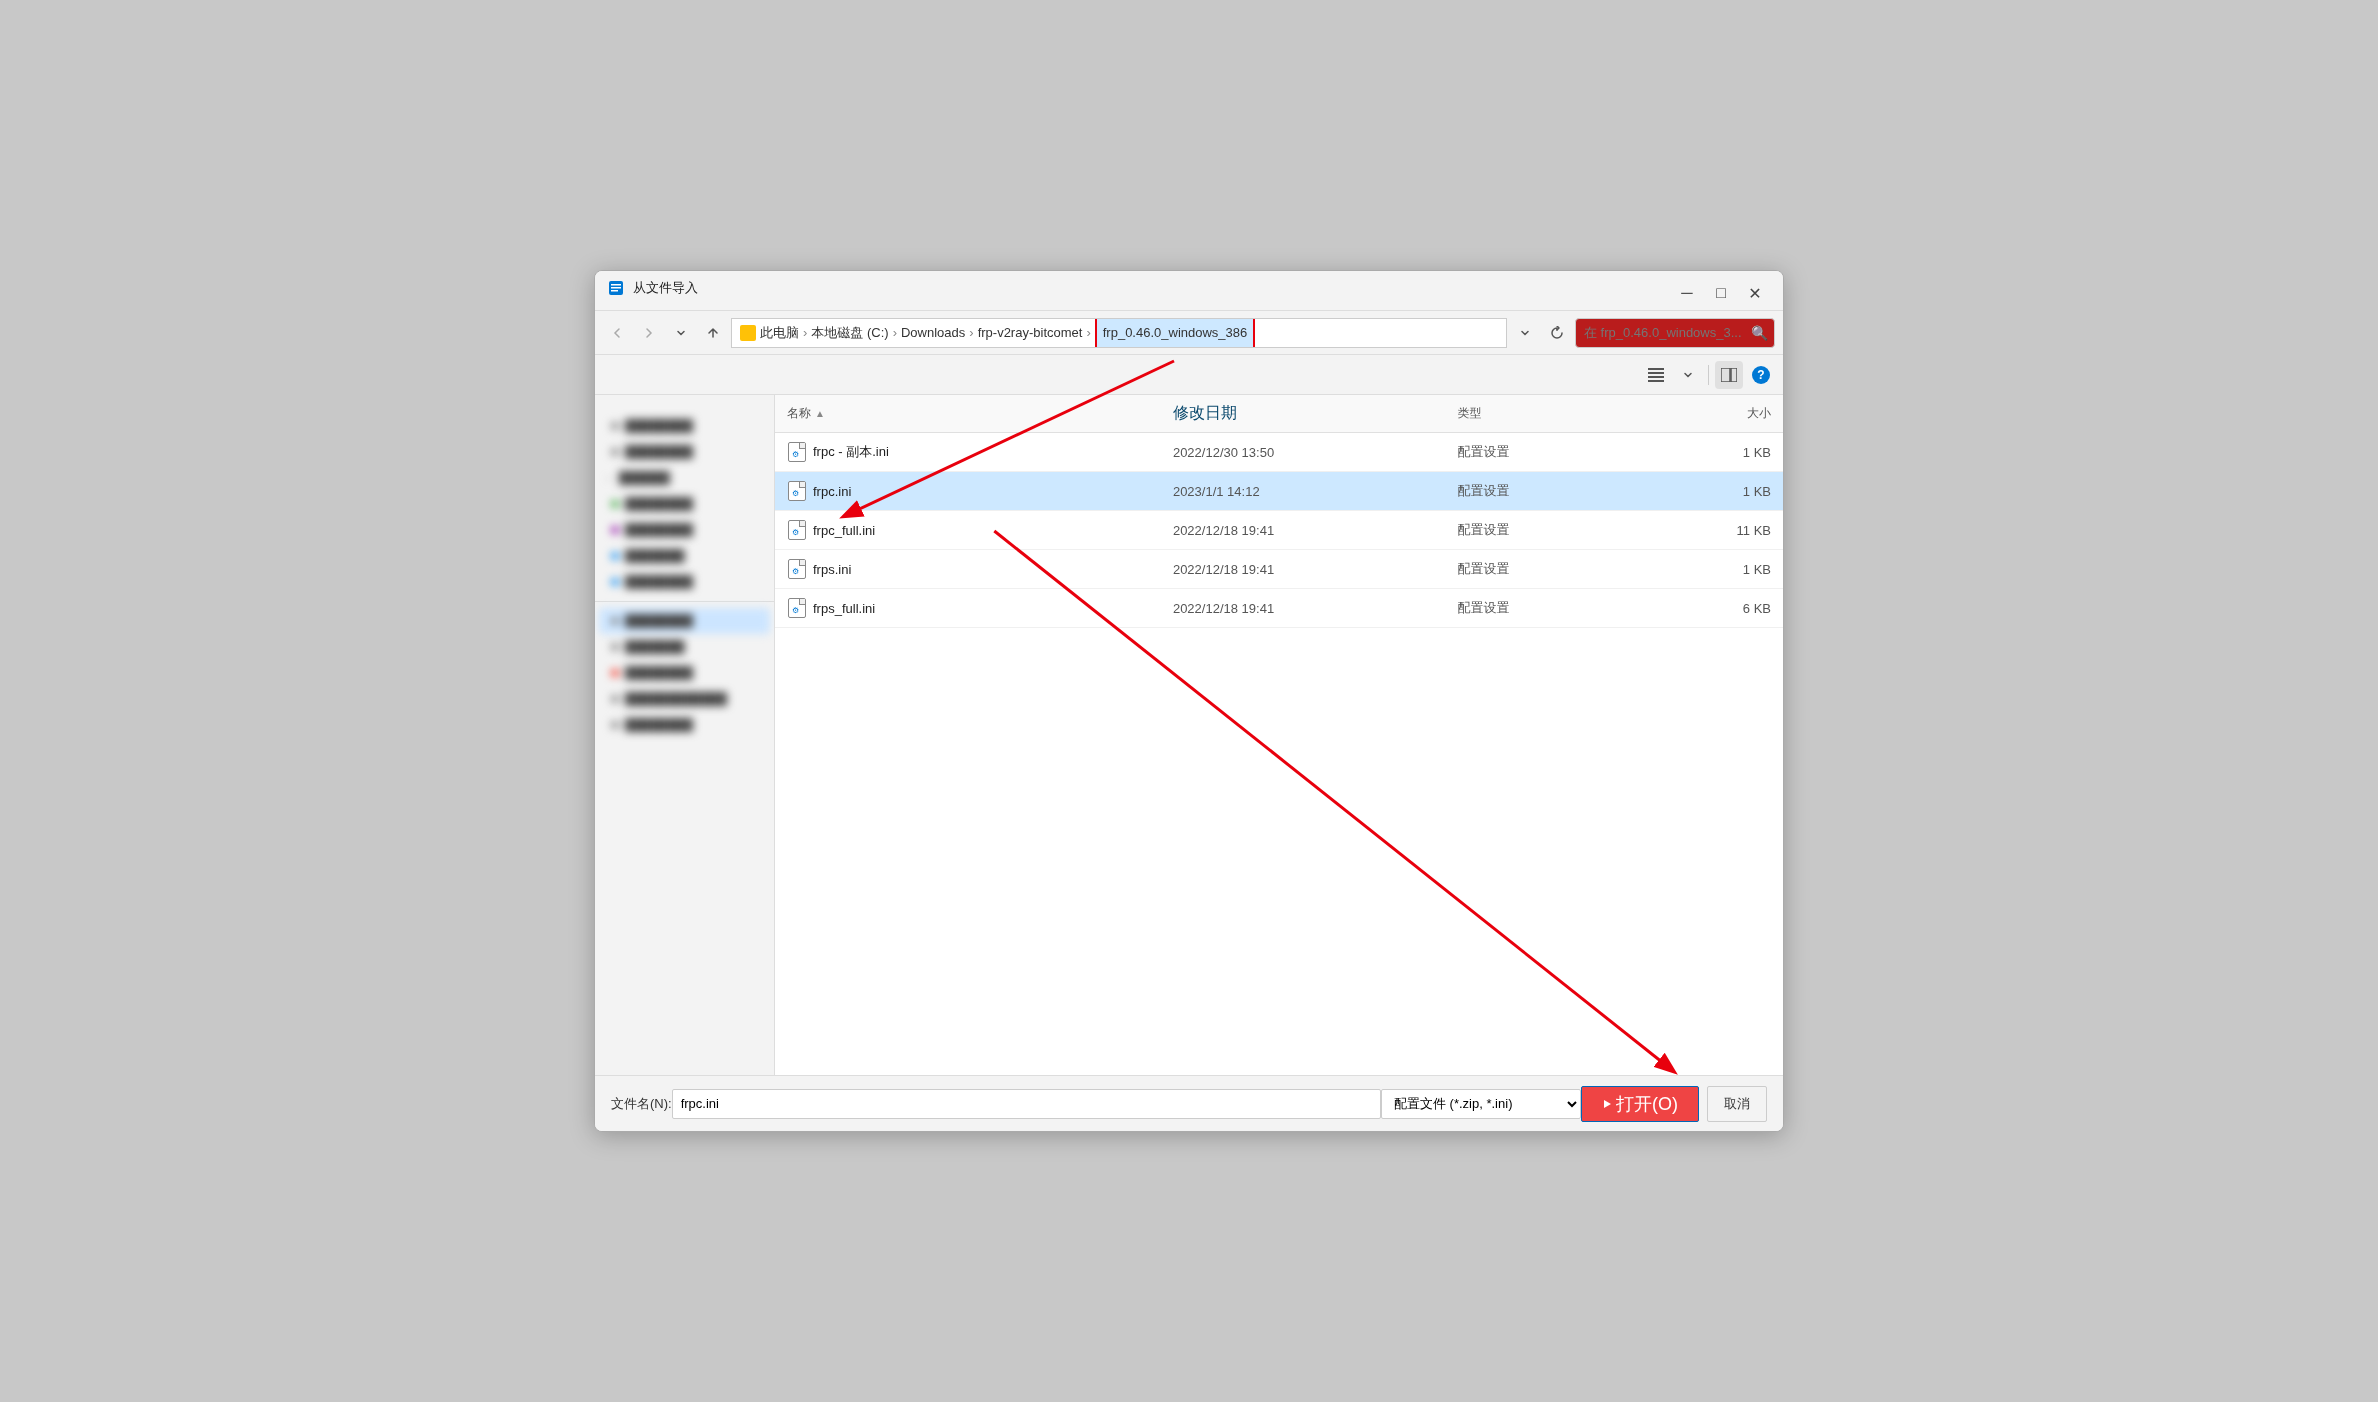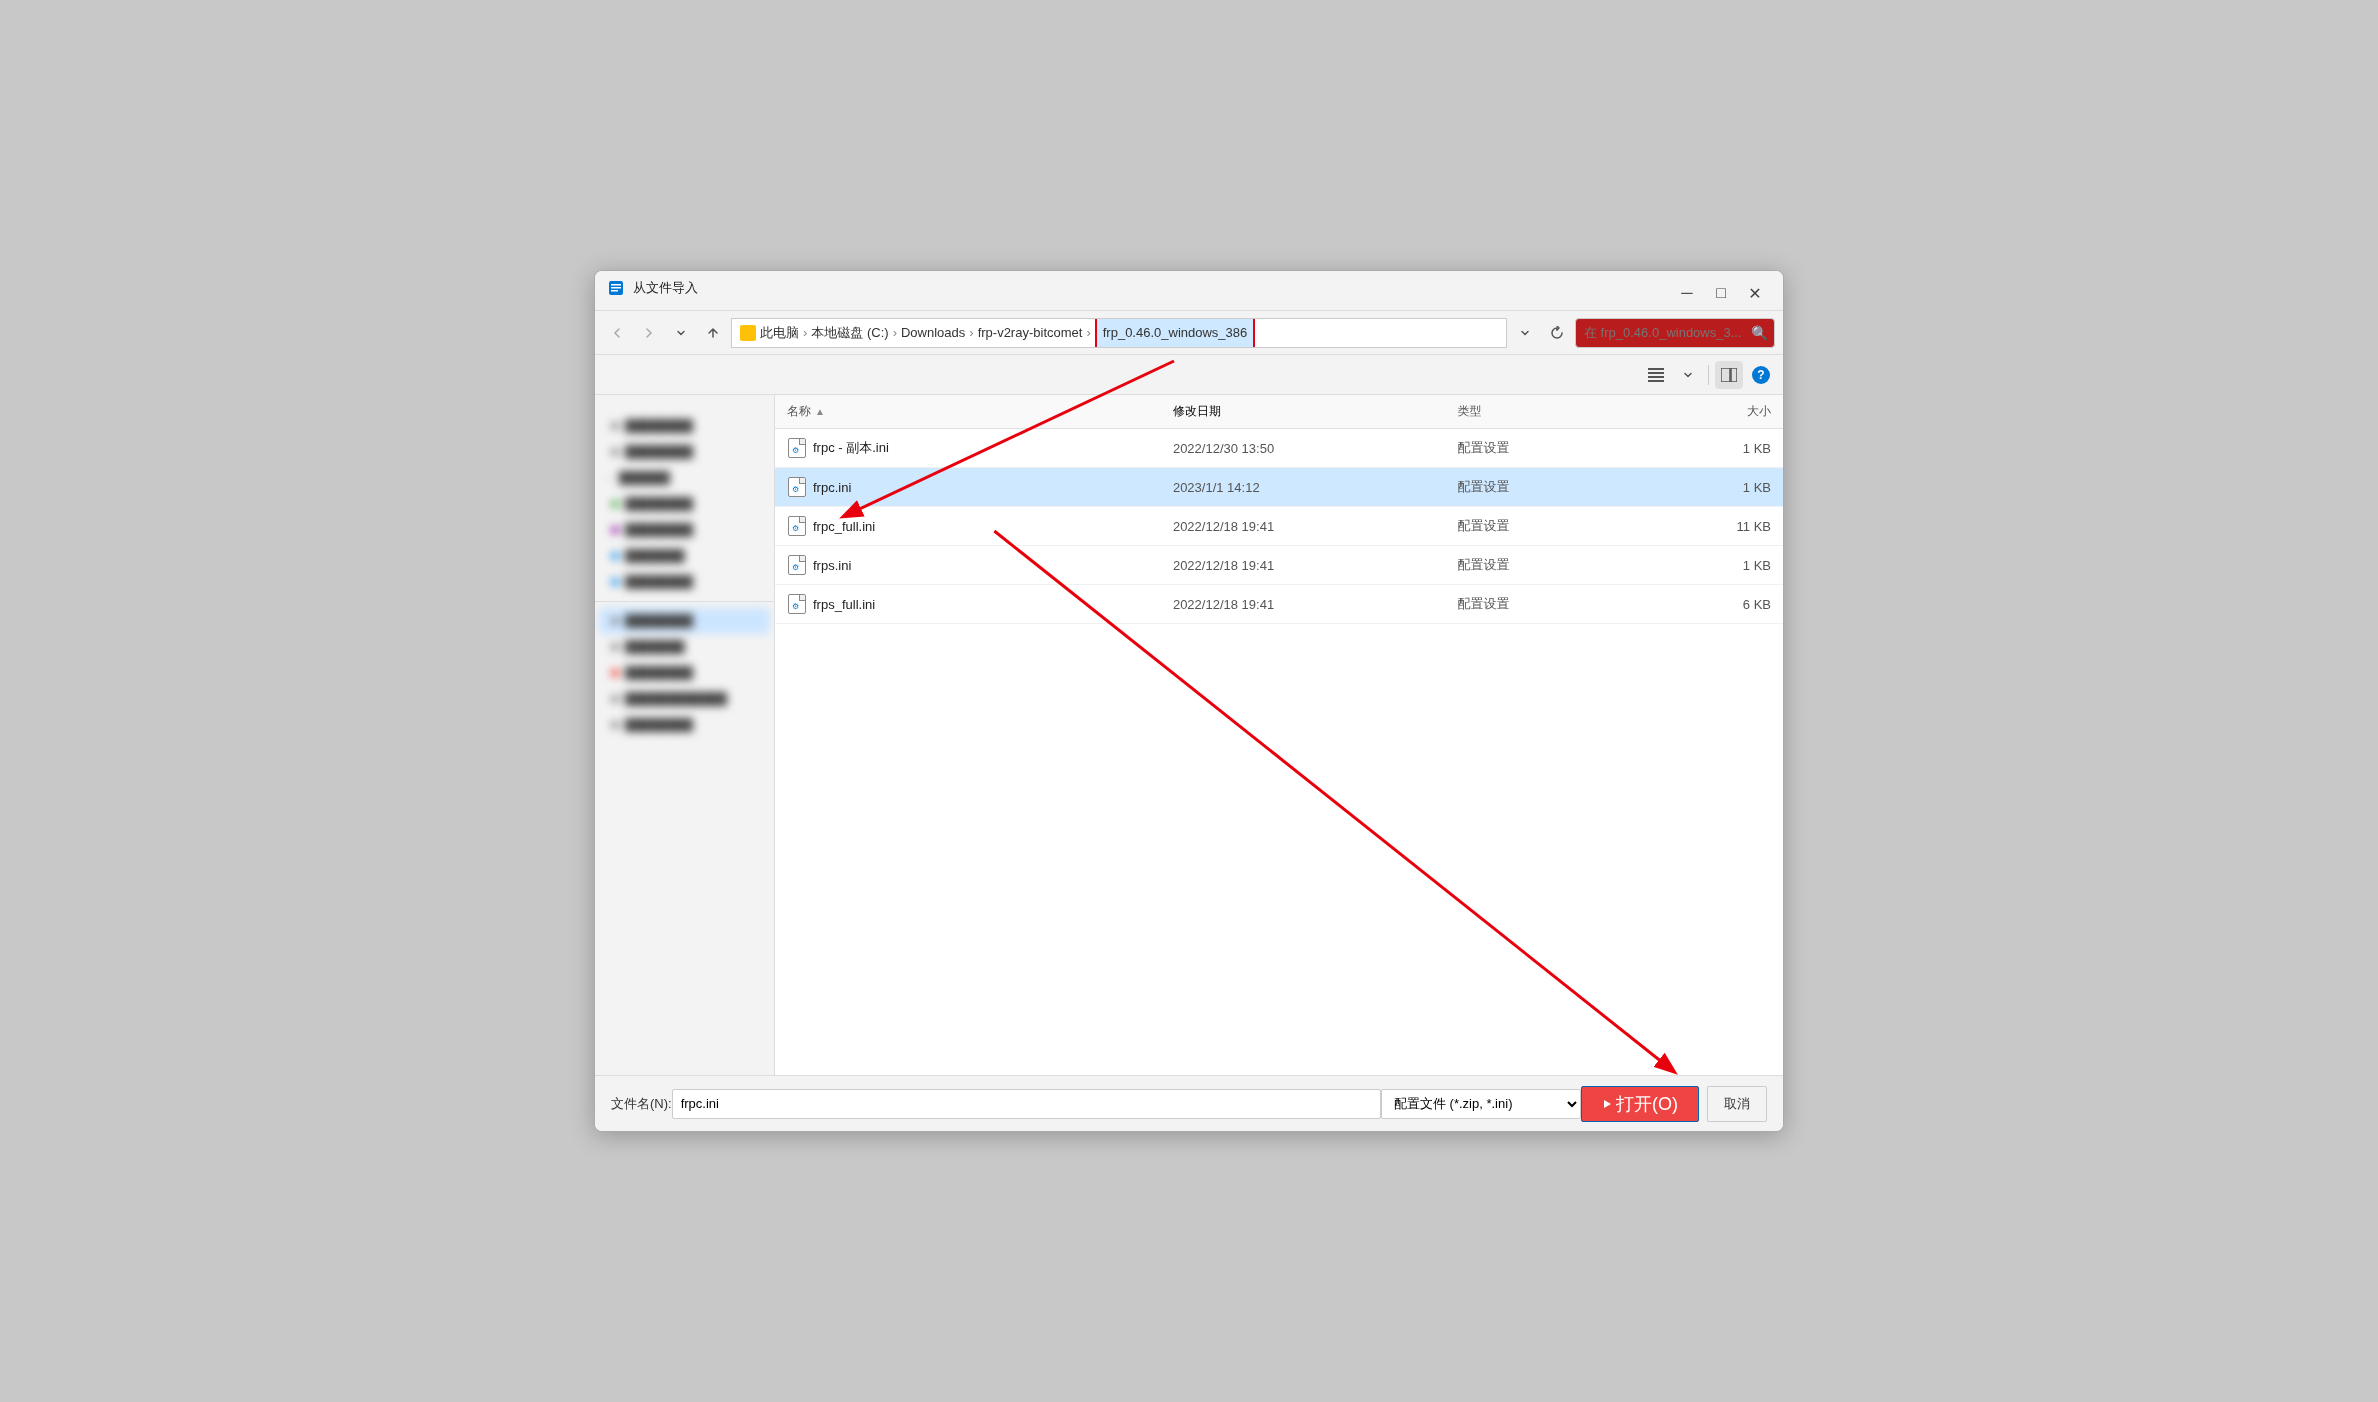--- a/index.html
+++ b/index.html
@@ -246,21 +246,21 @@
     .file-list-header {
       display: flex;
       align-items: center;
       border-bottom: 1px solid #e0e0e0;
       background: #f9f9f9;
       position: sticky;
       top: 0;
       z-index: 1;
     }
     .col-name { flex: 2.5; padding: 8px 12px; font-size: 12px; color: #555; cursor: pointer; display: flex; align-items: center; gap: 4px; }
-    .col-date { flex: 1.8; padding: 8px 12px; font-size: 12px; color: #000000; }
+    .col-date { flex: 1.8; padding: 8px 12px; font-size: 16px; color: #0c4a6e; }
     .col-type { flex: 1.2; padding: 8px 12px; font-size: 12px; color: #555; }
     .col-size { flex: 0.8; padding: 8px 12px; font-size: 12px; color: #555; text-align: right; }
     .sort-arrow { color: #888; font-size: 10px; }
 
     .file-row {
       display: flex;
       align-items: center;
       cursor: pointer;
       border-bottom: 1px solid #f0f0f0;
     }

